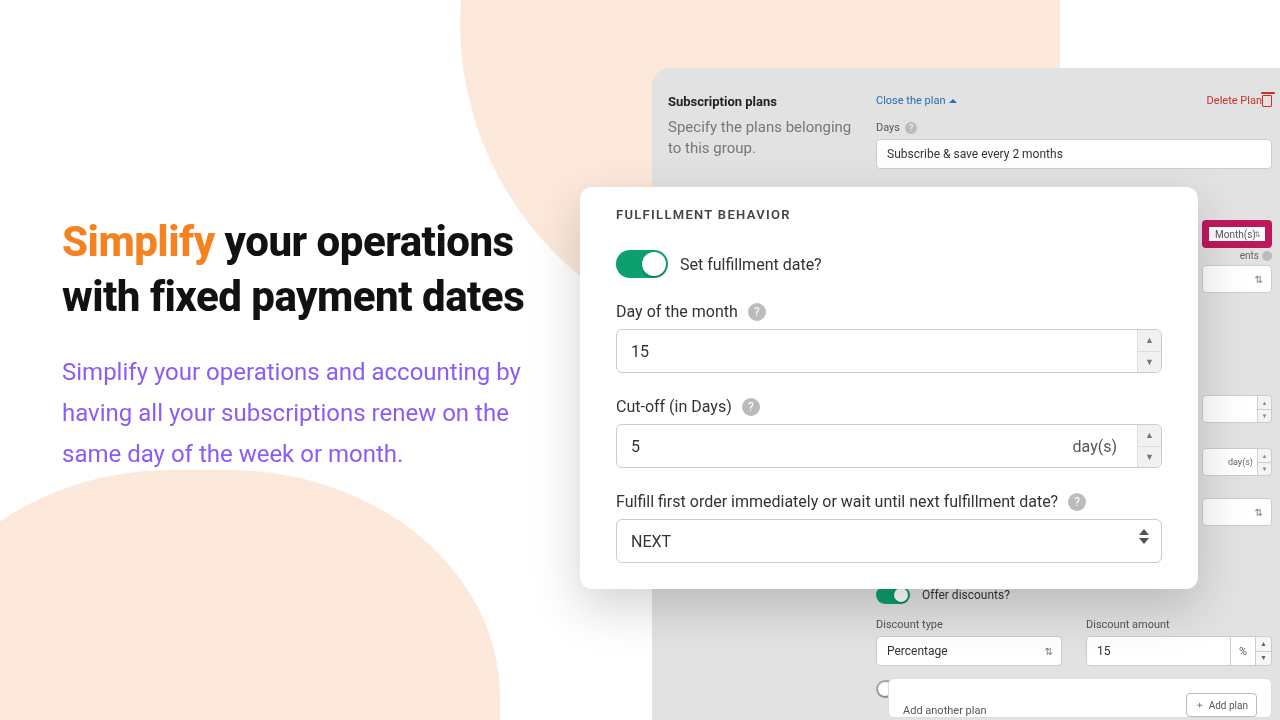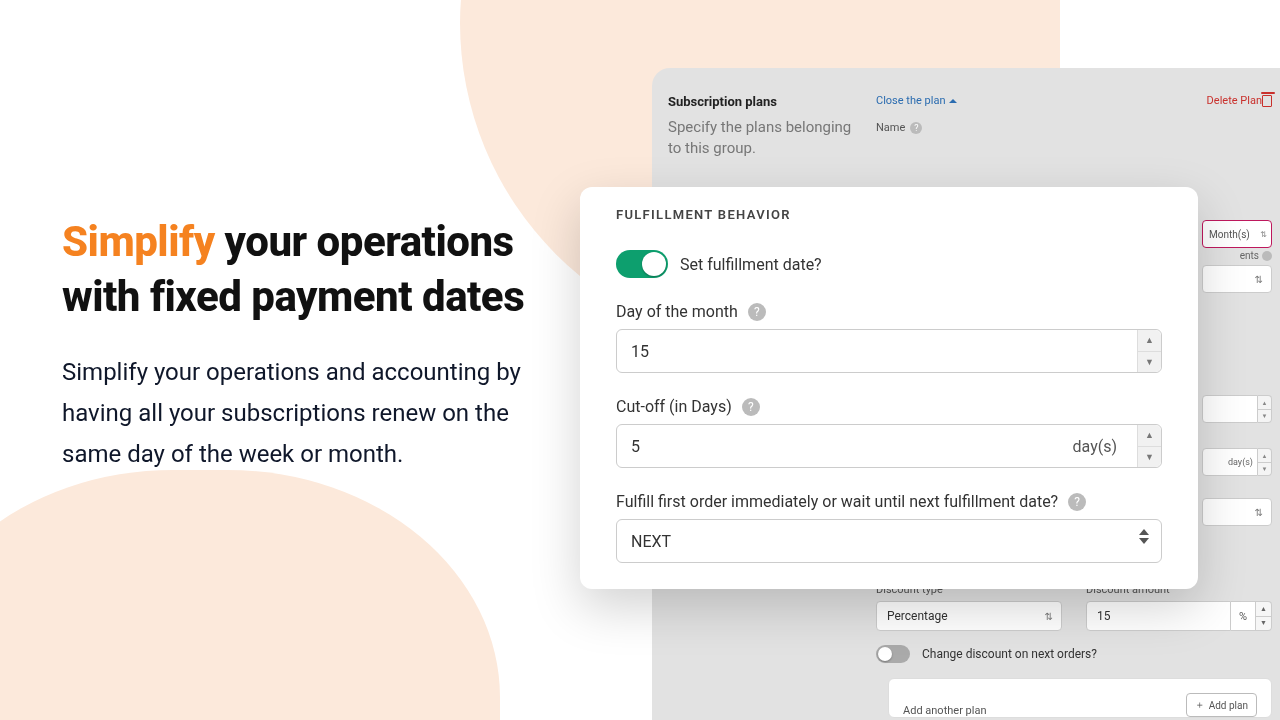--- a/index.html
+++ b/index.html
@@ -3,21 +3,21 @@
 <meta charset="utf-8">
 <style>
   * { box-sizing: border-box; margin: 0; padding: 0; }
   html, body { width: 1280px; height: 720px; overflow: hidden; font-family: -apple-system, BlinkMacSystemFont, "Segoe UI", Roboto, Helvetica, Arial, sans-serif; background: #fff; }
   .bg-blob-top { position: absolute; top: -250px; right: 220px; width: 600px; height: 600px; background: #fce9db; border-radius: 50% 40% 50% 60%; z-index: 0; }
   .bg-blob-bottom { position: absolute; bottom: -250px; left: -100px; width: 600px; height: 500px; background: #fce9db; border-radius: 50% 50% 40% 60%; z-index: 0; }
 
   .left { position: absolute; left: 62px; top: 180px; width: 470px; z-index: 2; margin-top: 35px; }
   .headline { font-size: 42px; font-weight: 800; line-height: 1.3; color: #111; letter-spacing: -0.5px; }
   .headline .accent { color: #f58220; }
-  .sub { margin-top: 28px; font-size: 24px; line-height: 1.7; color: #0f172a; font-weight: 400; }
+  .sub { margin-top: 28px; font-size: 24px; line-height: 1.7; color: #8b5cf6; font-weight: 400; }
 
   .app { position: absolute; left: 652px; top: 68px; width: 628px; height: 652px; background: #e2e2e2; border-top-left-radius: 18px; z-index: 1; overflow: hidden; }
   .app-inner { padding: 26px 0 0 16px; }
   .two-col { display: flex; gap: 18px; }
   .colA { width: 190px; }
   .colB { flex: 1; padding-right: 8px; }
   .section-title { font-size: 13px; font-weight: 700; color: #222; }
   .hint { font-size: 15px; color: #777; margin-top: 8px; line-height: 1.4; }
 
   .link-row { display: flex; align-items: center; justify-content: space-between; font-size: 11px; }
@@ -59,21 +59,21 @@
   .card-step { position:absolute; right:0; top:0; bottom:0; width:24px; display:flex; flex-direction:column; border-left:1px solid #ddd; }
   .card-step div{flex:1; display:flex; align-items:center; justify-content:center; font-size:9px; color:#777; background:#f1f1f1;}
   .card-step div:first-child{border-bottom:1px solid #ddd; border-top-right-radius:6px;}
   .card-step div:last-child{border-bottom-right-radius:6px;}
   .unit { margin-left:auto; padding-right:30px; color:#555; }
   .card-select::after{ content:""; position:absolute; right:12px; top:50%; transform:translateY(-50%); width:0;height:0;border-left:5px solid transparent;border-right:5px solid transparent;border-top:6px solid #555;}
   .card-select::before{ content:""; position:absolute; right:12px; top:50%; transform:translateY(-50%) translateY(-9px); width:0;height:0;border-left:5px solid transparent;border-right:5px solid transparent;border-bottom:6px solid #555;}
 
   .right-edge { position:absolute; right:8px; width:70px; }
   .edge1{top:220px;} .edge2{top:250px;} .edge3{top:395px;} .edge4{top:448px;} .edge5{top:498px;}
-  .edge-select { height:28px; background:#fff; border:1px solid #be185d; border-radius:4px; font-size:10px; color:#555; display:flex; align-items:center; padding:0 6px; position:relative;}
+  .edge-select { height:28px; background:#fff; border:7px solid #be185d; border-radius:4px; font-size:10px; color:#555; display:flex; align-items:center; padding:0 6px; position:relative;}
   .edge-select::after{content:"⇅"; position:absolute; right:4px; font-size:8px; color:#888;}
   .edge-blank{ height:28px; background:#fff; border:1px solid #ccc; border-radius:4px; position:relative;}
   .edge-stepper{ display:flex;}
   .edge-stepper .edge-blank{flex:1; border-radius:4px 0 0 4px;}
   .edge-steps{width:14px;height:28px;border:1px solid #ccc;border-left:none;border-radius:0 4px 4px 0;background:#f4f4f4;display:flex;flex-direction:column;}
   .edge-steps div{flex:1;font-size:6px;color:#888;display:flex;align-items:center;justify-content:center;}
   .edge-steps div:first-child{border-bottom:1px solid #ccc;}
   .edge-lbl{font-size:10px;color:#666;display:flex;align-items:center;gap:3px;justify-content:flex-end;}
   .edge-q{width:10px;height:10px;border-radius:50%;background:#bbb;}
 
@@ -111,23 +111,24 @@
           <div class="link-blue">
             <span>Close the plan</span>
             <span class="caret-up"></span>
           </div>
           <div class="link-red">
             <span>Delete Plan</span>
             <span class="trash"></span>
           </div>
         </div>
         <div class="lbl">
-          <span>Name</span>
+          <span>Days</span>
           <span class="q">?</span>
         </div>
+        <div class="input">Subscribe &amp; save every 2 months</div>
 
         <div class="small-label" style="margin-top:400px;">DISCOUNTS</div>
         <div class="toggle-row" style="margin-top:6px;">
           <div class="toggle on">
               <div class="knob"></div>
             </div>
           <span>Offer discounts?</span>
         </div>
         <div class="disc-row">
           <div class="disc-col">

